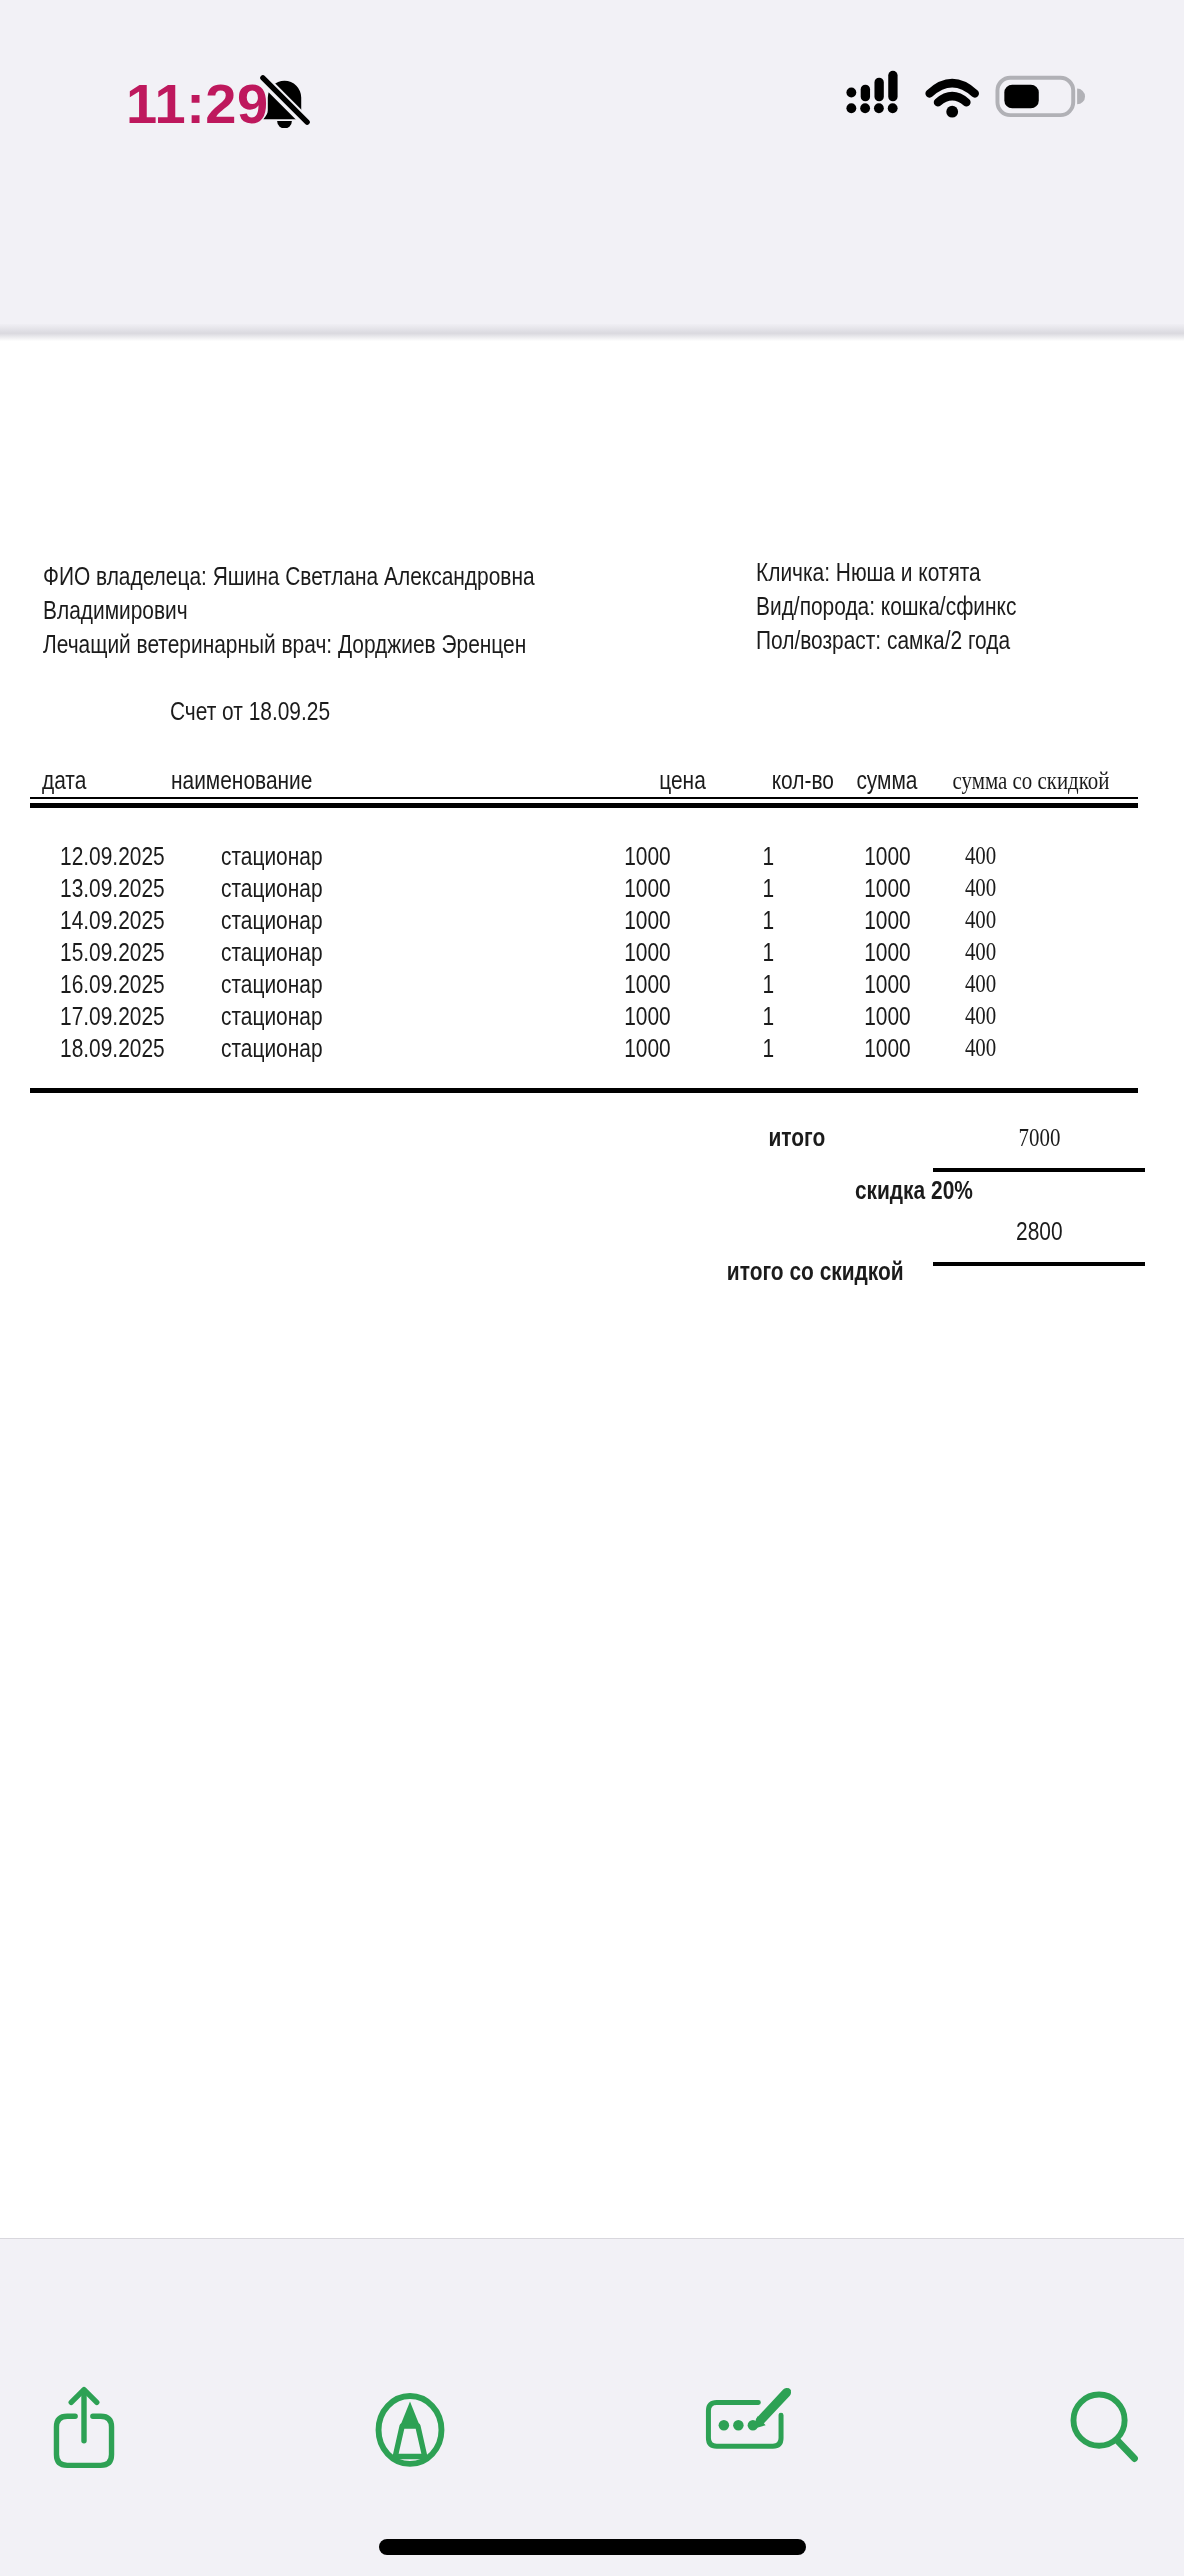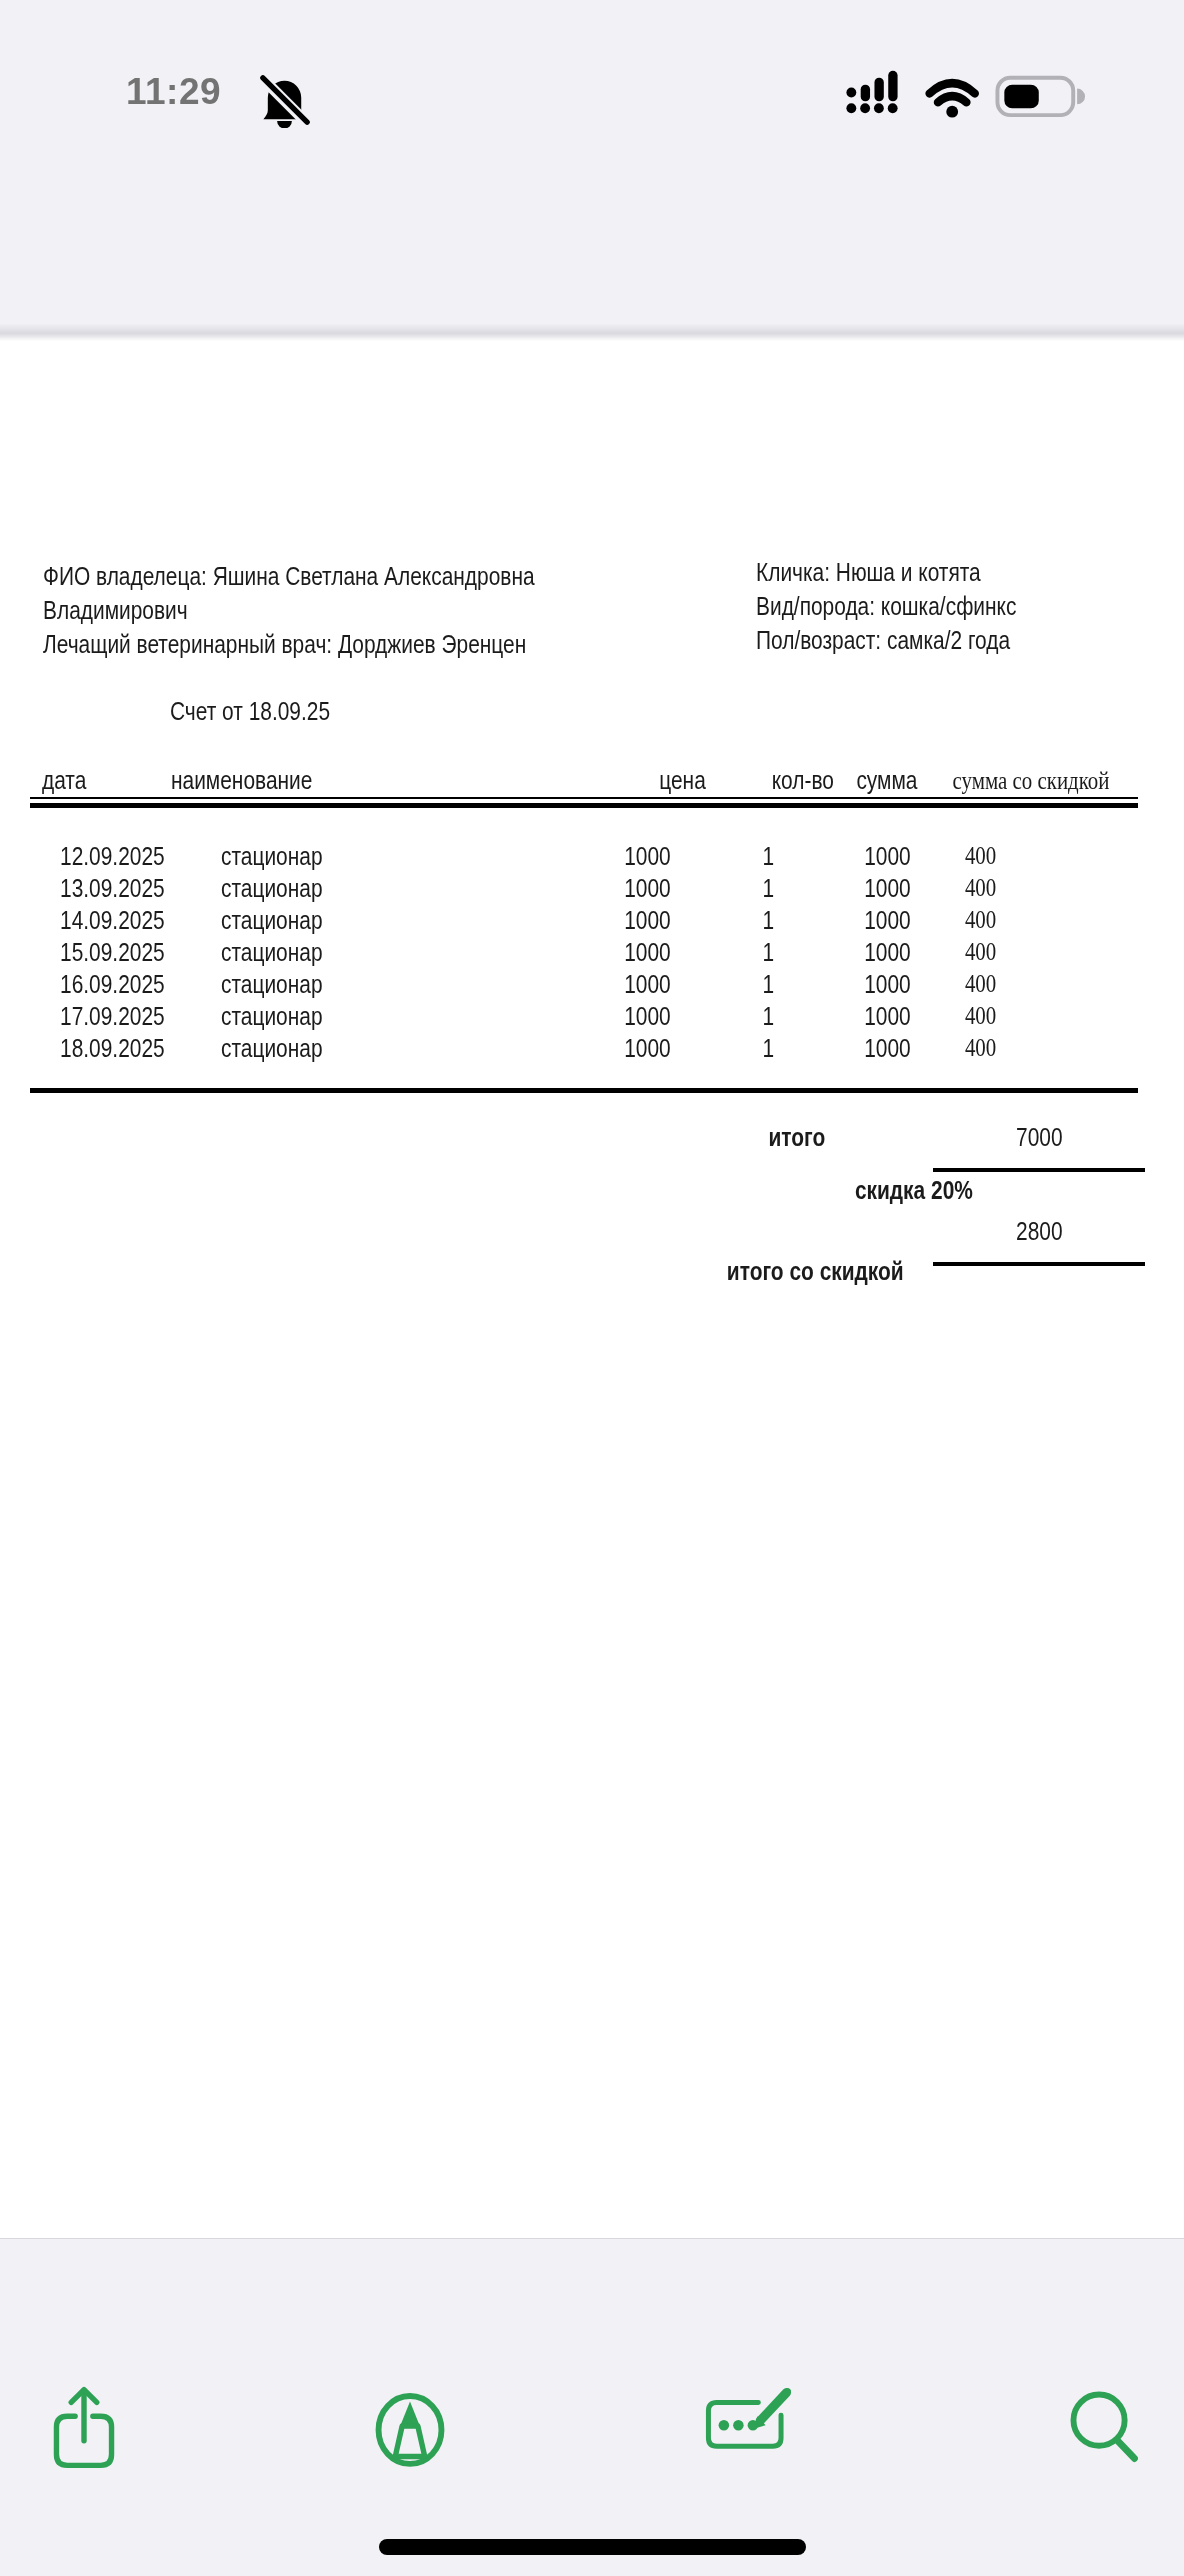--- a/index.html
+++ b/index.html
@@ -4,21 +4,21 @@
 <style>
   html,body{margin:0;padding:0;}
   body{width:1185px;height:2576px;position:relative;background:#f2f1f6;
        font-family:"Liberation Sans",sans-serif;color:#0a0a0a;overflow:hidden;
        -webkit-font-smoothing:antialiased;}
   .abs{position:absolute;}
 
   
   .chrome{position:absolute;top:0;left:0;width:1185px;height:341px;background:#f2f1f6;}
   .statusbar{position:absolute;top:0;left:0;width:1185px;height:138px;}
-  .time{position:absolute;left:126px;top:71px;font-size:37px;font-weight:700;letter-spacing:0.5px;color:#737373;}
+  .time{position:absolute;left:126px;top:71px;font-size:56px;font-weight:700;letter-spacing:0.5px;color:#be185d;}
   .nav{position:absolute;top:187px;left:0;width:1185px;height:98px;}
   .navtitle{position:absolute;left:288px;top:203px;font-size:45px;font-weight:700;color:#0a0a0a;white-space:nowrap;}
   .chevbtn{position:absolute;left:856px;top:205px;width:51px;height:51px;border-radius:50%;background:#e4e3e9;}
   .done{position:absolute;left:976px;top:205px;font-size:43px;font-weight:600;color:#2da154;white-space:nowrap;}
   .navshadow{position:absolute;top:324px;left:0;width:1185px;height:16.7px;
              background:linear-gradient(180deg,#f0eff4 0%,#dad9df 55%,#fefefe 100%);}
 
   
   .doc{position:absolute;top:341px;left:0;width:1185px;height:1897px;background:#ffffff;color:#1b1b1b;
        font-size:25.5px;}
@@ -209,21 +209,21 @@
     <div class="c5"><span class="cxr">1000</span></div>
     <div class="c6"><span class="cxr">400</span></div>
   </div>
 </div>
 
   <div class="bline-thick"></div>
 
   <div class="tot-label" style="right:360px;top:782px;">
     <span class="cxr">итого</span>
   </div>
-  <div class="tot-value" style="top:782px;">
+  <div class="tot-value" style="top:782px;font-family:Liberation Serif, serif;">
     <span class="cxc">7000</span>
   </div>
   <div class="tot-line" style="top:827px;"></div>
 
   <div class="tot-label" style="right:212px;top:835px;">
     <span class="cxr">скидка 20%</span>
   </div>
 
   <div class="tot-label" style="right:281px;top:916px;">
     <span class="cxr">итого со скидкой</span>

